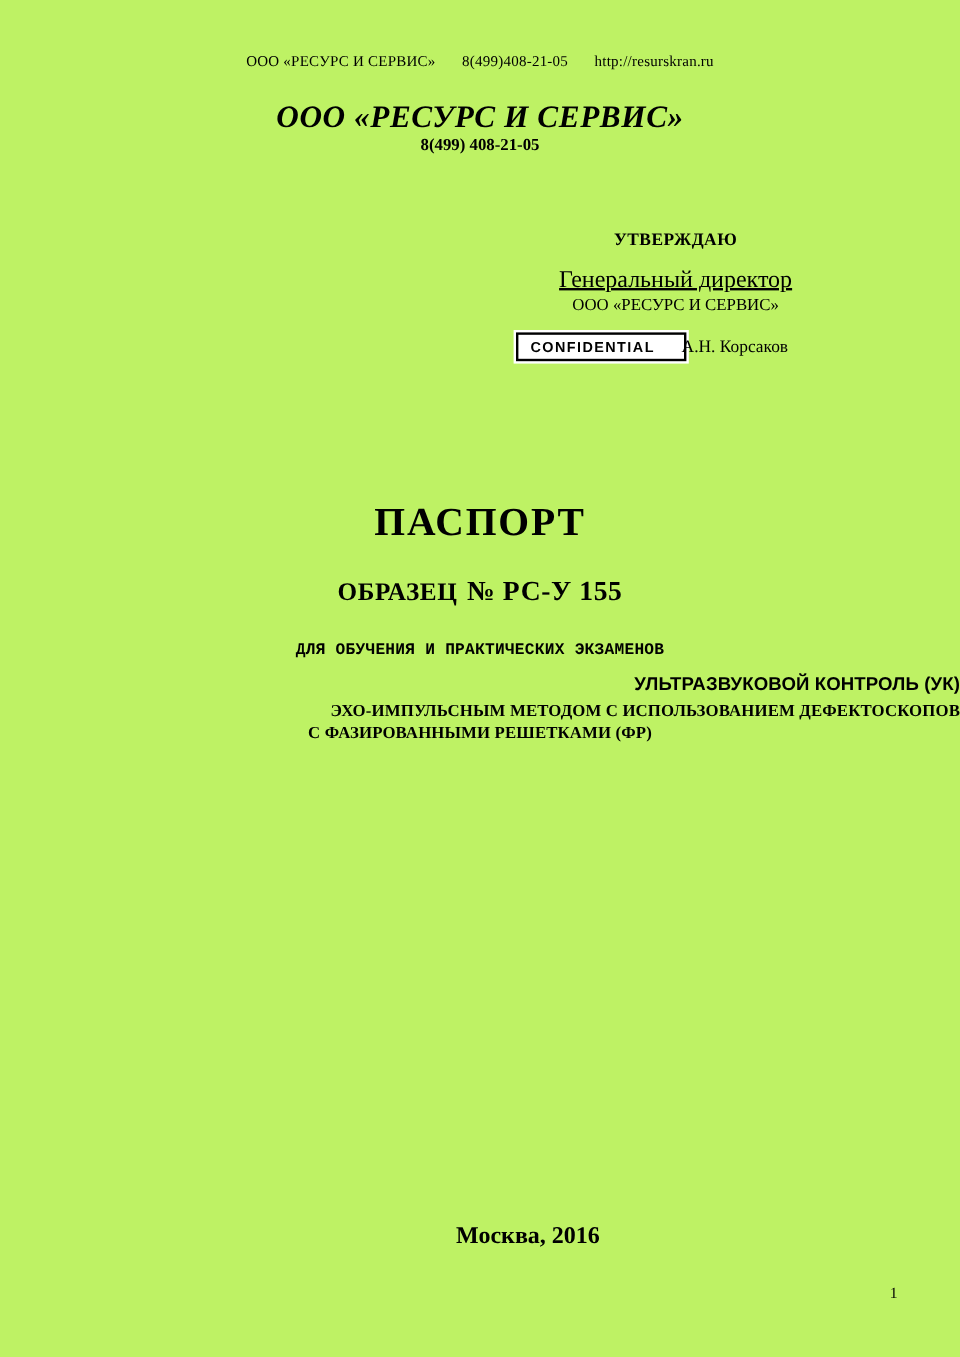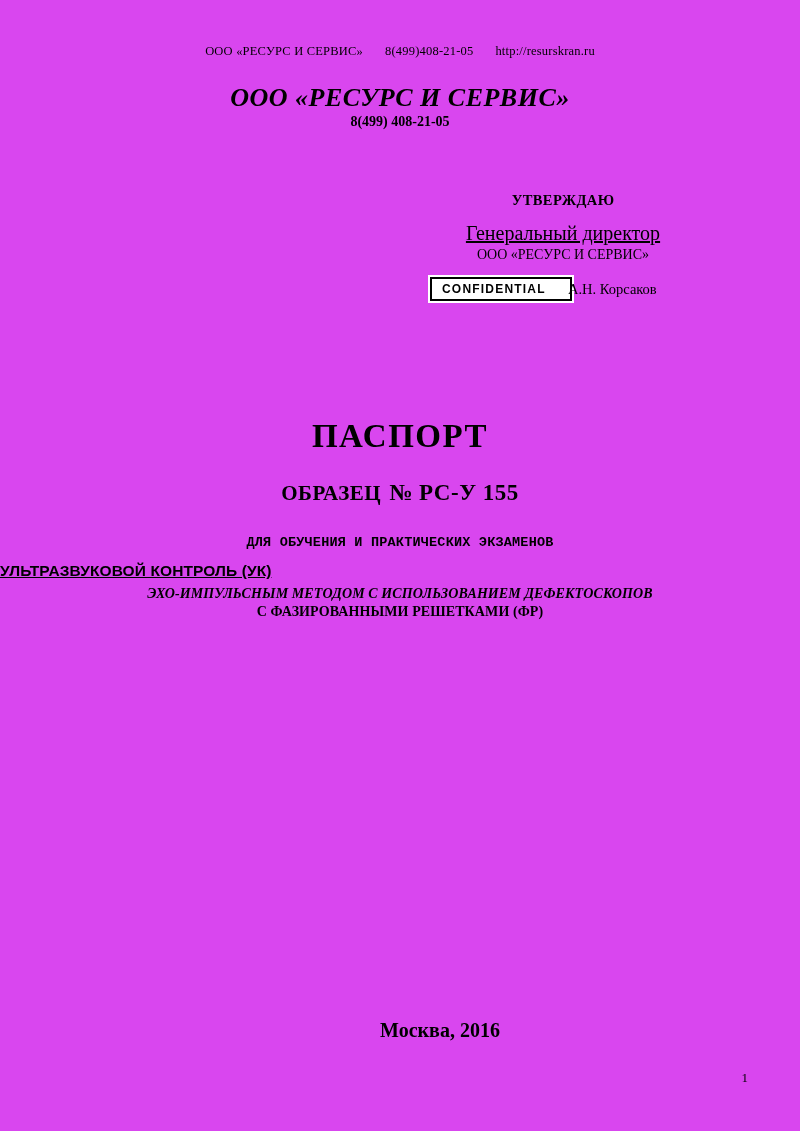--- a/index.html
+++ b/index.html
@@ -4,21 +4,21 @@
 <style>
   html, body {
     margin: 0;
     padding: 0;
     background: #b8b8b8;
   }
   .page {
     position: relative;
     width: 800px;
     height: 1131px;
-    background: #d946ef;
+    background: #bef264;
     margin: 0 auto;
     overflow: hidden;
     font-family: "Liberation Serif", serif;
     color: #000000;
   }
 
   
   .header-line {
     position: absolute;
     top: 44px;
@@ -148,37 +148,35 @@
     font-size: 13.5px;
     font-weight: bold;
     letter-spacing: 0.2px;
     font-family: Liberation Mono, monospace;
   }
   .doc-method {
     position: absolute;
     top: 562px;
     left: 0;
     width: 100%;
-    text-align: left;
+    text-align: right;
     font-family: "Liberation Sans", sans-serif;
     font-size: 15.5px;
     font-weight: bold;
     letter-spacing: 0.1px;
-    text-decoration: underline;
   }
   .doc-sub1 {
     position: absolute;
     top: 586px;
     left: 0;
     width: 100%;
-    text-align: center;
+    text-align: right;
     font-size: 14px;
     font-weight: bold;
     letter-spacing: 0.1px;
-    font-style: italic;
   }
   .doc-sub2 {
     position: absolute;
     top: 604px;
     left: 0;
     width: 100%;
     text-align: center;
     font-size: 14px;
     font-weight: bold;
     letter-spacing: 0.1px;

